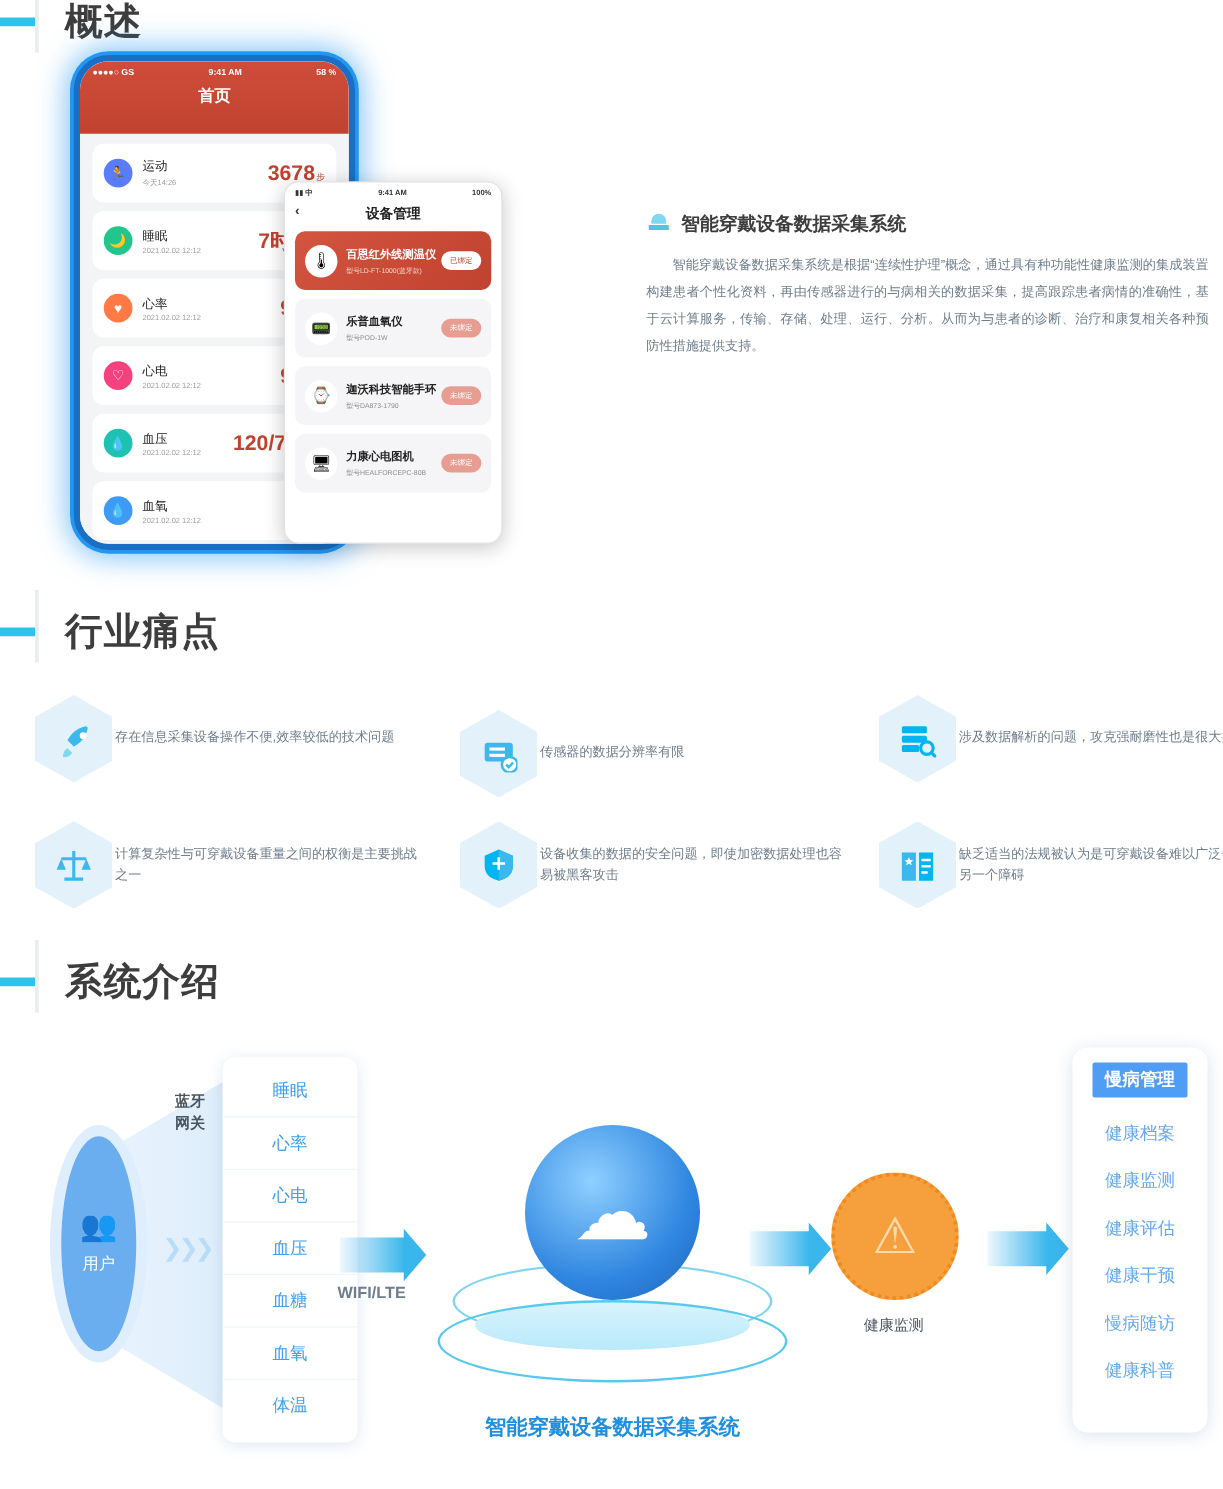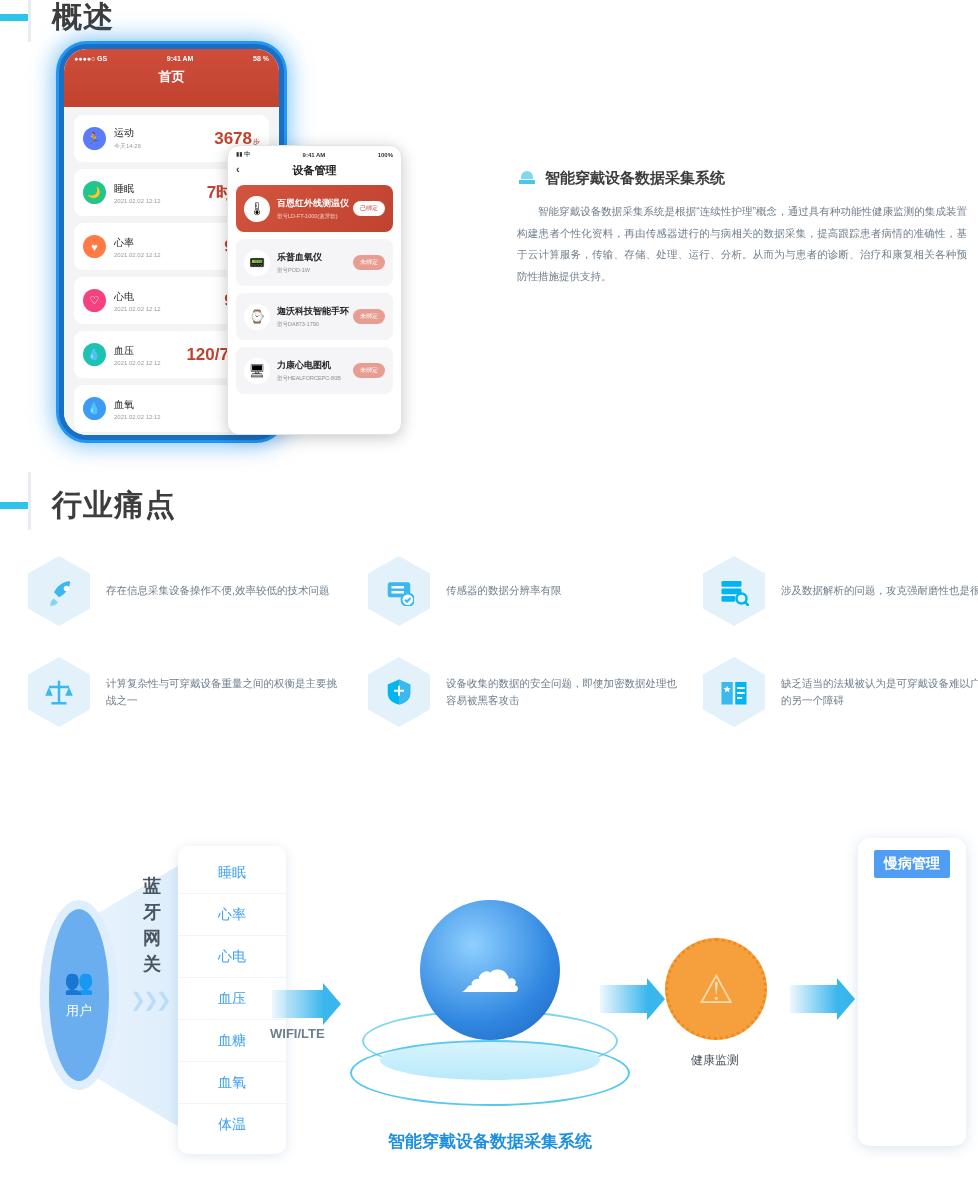--- a/index.html
+++ b/index.html
@@ -73,35 +73,35 @@
   .ov-title { display:flex; align-items:center; gap:8px; font-size:15px; font-weight:bold; color:#3d3d3d; }
   .ov-body { margin-top:12px; font-size:10.5px; line-height:2.05; color:#6f7e8c; text-align:justify; text-indent:2em; }
 
   
   .pp { position:absolute; display:flex; align-items:center; width:310px; }
   .hexw { width:62px; height:70px; flex:0 0 62px; position:relative; }
   .hex { width:62px; height:70px; background:#e3f1fb;
     clip-path: polygon(50% 0%, 100% 25%, 100% 75%, 50% 100%, 0% 75%, 0% 25%);
     display:flex; align-items:center; justify-content:center; }
   .hex svg { width:30px; height:30px; }
-  .pp-txt { margin-left:16px; font-size:10.5px; line-height:1.65; color:#6f7e8c; }
+  .pp-txt { margin-left:2px; font-size:10.5px; line-height:1.65; color:#6f7e8c; }
 
   
   .diagram { position:absolute; left:0; top:830px; width:978px; height:340px; }
   .funnel { position:absolute; left:30px; top:8px; width:250px; height:312px; }
   .funnel-poly { position:absolute; left:48px; top:10px; width:130px; height:296px;
     background:linear-gradient(90deg,#e9f3fd,#dbecfb);
     clip-path: polygon(0% 26%, 100% 0%, 100% 100%, 0% 74%); }
   .user-ell { position:absolute; left:10px; top:62px; width:78px; height:190px;
     border-radius:50%; background:#6aaef0; border:9px solid #dfeefc;
     display:flex; flex-direction:column; align-items:center; justify-content:center; }
   .user-ell .uico { font-size:24px; color:#fff; line-height:1; }
   .user-ell .ulab { font-size:13px; color:#fff; margin-top:8px; }
   .bt-gw { position:absolute; left:110px; top:35px; width:24px;
-    font-size:18px; font-weight:bold; color:#4a5560; line-height:1.45; text-align:center; }
+    font-size:12px; font-weight:bold; color:#4a5560; line-height:1.45; text-align:center; }
   .chev { position:absolute; left:100px; top:150px; font-size:19px; color:#b9dcf8; letter-spacing:-3px; }
   .metric-panel { position:absolute; left:148px; top:8px; width:108px; height:308px;
     background:#fff; border-radius:10px; box-shadow:0 2px 12px rgba(50,100,160,.15); padding:6px 0; }
   .metric { height:42px; display:flex; align-items:center; justify-content:center;
     font-size:14px; color:#3ea0f0; border-bottom:1px solid #eef5fb; }
   .metric:last-child { border-bottom:none; }
 
   .arrow { position:absolute; height:28px;
     background:linear-gradient(90deg,rgba(190,225,250,.25),#39b6ec); }
   .arrow::after { content:""; position:absolute; right:-17px; top:-7px;
@@ -279,21 +279,21 @@
           <div class="hex">
             <svg viewBox="0 0 24 24">
               <path d="M20 4c-6 1-10 5-12 9l4 4c4-2 8-6 9-12z" fill="#3bb9ef"></path>
               <circle cx="18" cy="10" r="2.2" fill="#fff"></circle>
               <path d="M8 18c-2 1-3 3-3 6 3 0 5-1 6-3z" fill="#7fd8ef"></path>
             </svg>
           </div>
         </div>
         <div class="pp-txt">存在信息采集设备操作不便,效率较低的技术问题</div>
       </div>
-      <div class="pp" style="left: 368px; top: 556px;">
+      <div class="pp" style="left: 368px; top: 568px;">
         <div class="hexw">
           <div class="hex">
             <svg viewBox="0 0 24 24">
               <rect x="3" y="5" width="18" height="12" rx="2" fill="#3bb9ef"></rect>
               <rect x="6" y="8" width="10" height="2" fill="#fff"></rect>
               <rect x="6" y="12" width="10" height="2" fill="#fff"></rect>
               <circle cx="19" cy="19" r="5" fill="#fff" stroke="#3bb9ef" stroke-width="1.6"></circle>
               <path d="M16.8 19l1.6 1.6 2.8-3" stroke="#3bb9ef" stroke-width="1.6" fill="none"></path>
             </svg>
           </div>
@@ -348,20 +348,25 @@
               <rect x="14.5" y="8" width="6" height="1.6" fill="#fff"></rect>
               <rect x="14.5" y="12" width="6" height="1.6" fill="#fff"></rect>
               <rect x="14.5" y="16" width="4" height="1.6" fill="#fff"></rect>
             </svg>
           </div>
         </div>
         <div class="pp-txt">缺乏适当的法规被认为是可穿戴设备难以广泛使用的另一个障碍</div>
       </div>
     </div>
 
+  <div class="sec-head" style="left:14px; top:768px;">
+    <div class="vline"></div>
+    <div class="bar"></div>
+    <div class="htxt">系统介绍</div>
+  </div>
 
   <div class="diagram">
     <div class="funnel">
       <div class="funnel-poly"></div>
       <div class="user-ell">
         <div class="uico">👥</div>
         <div class="ulab">用户</div>
       </div>
       <div class="bt-gw">蓝牙网关</div>
       <div class="chev">❯❯❯</div>
@@ -393,15 +398,23 @@
 
     <div class="alert-zone">
       <div class="alert-circle">⚠</div>
       <div class="alert-lab">健康监测</div>
     </div>
 
     <div class="arrow" style="left:790px; top:155px; width:48px;"></div>
 
     <div class="right-panel">
       <span class="rp-badge">慢病管理</span>
+      <div id="panel-items">
+          <div class="rp-item">健康档案</div>
+          <div class="rp-item">健康监测</div>
+          <div class="rp-item">健康评估</div>
+          <div class="rp-item">健康干预</div>
+          <div class="rp-item">慢病随访</div>
+          <div class="rp-item">健康科普</div>
+        </div>
     </div>
   </div>
 </div>
 
 </body></html>

